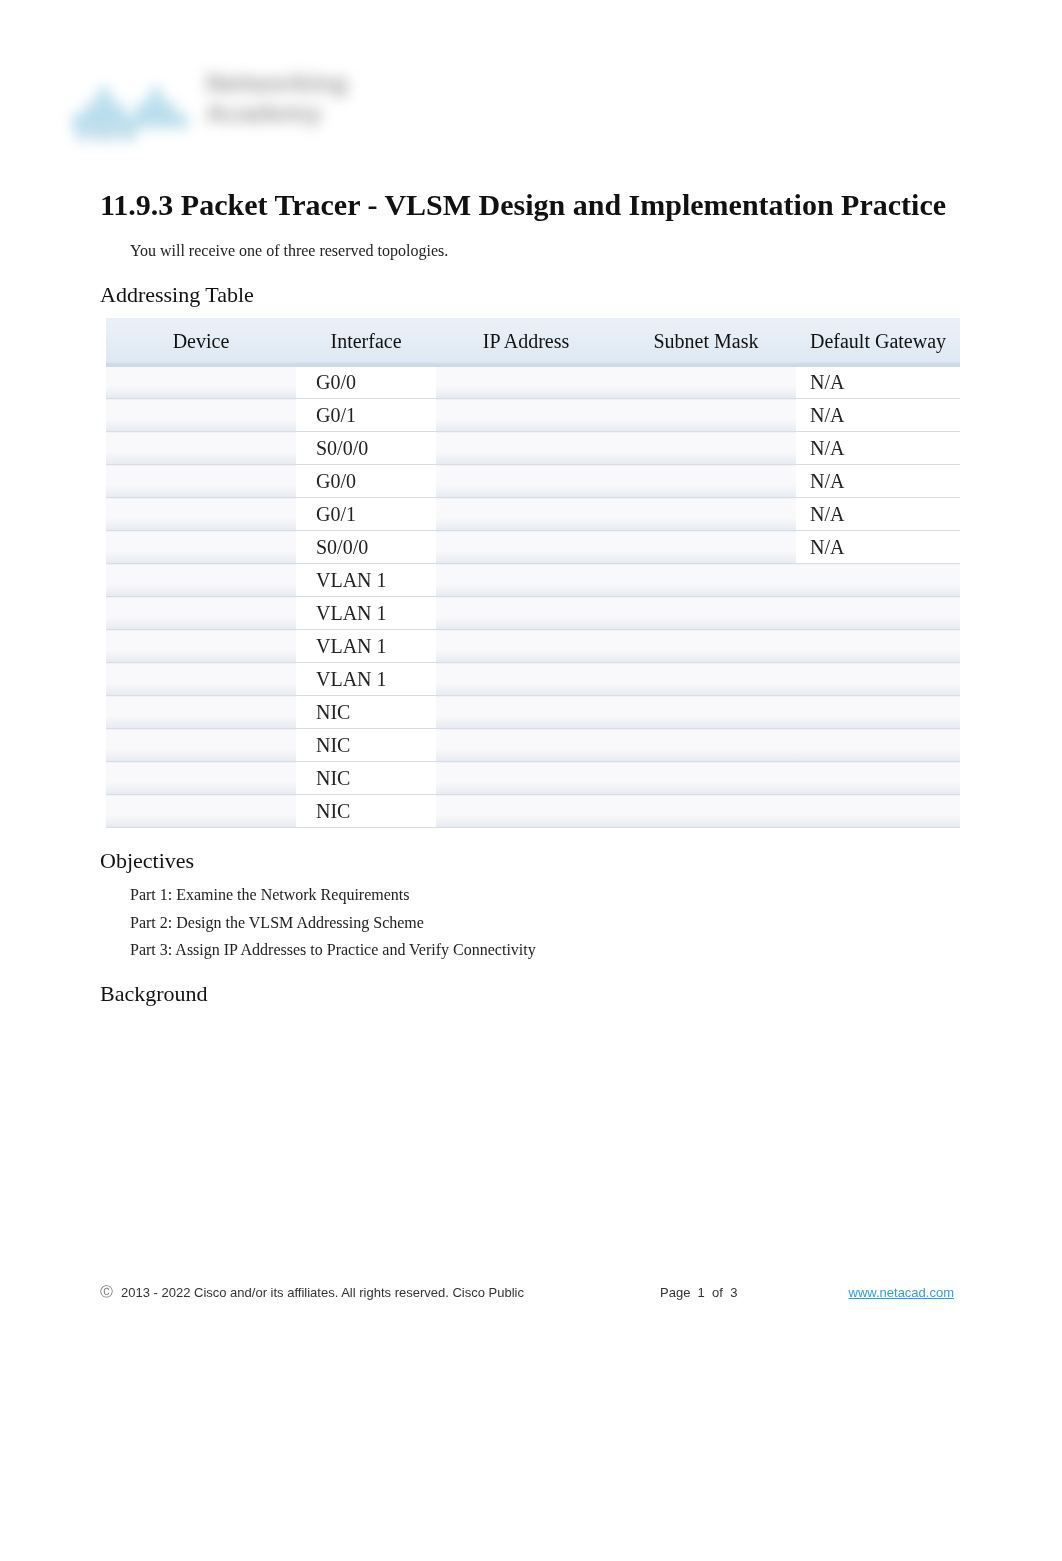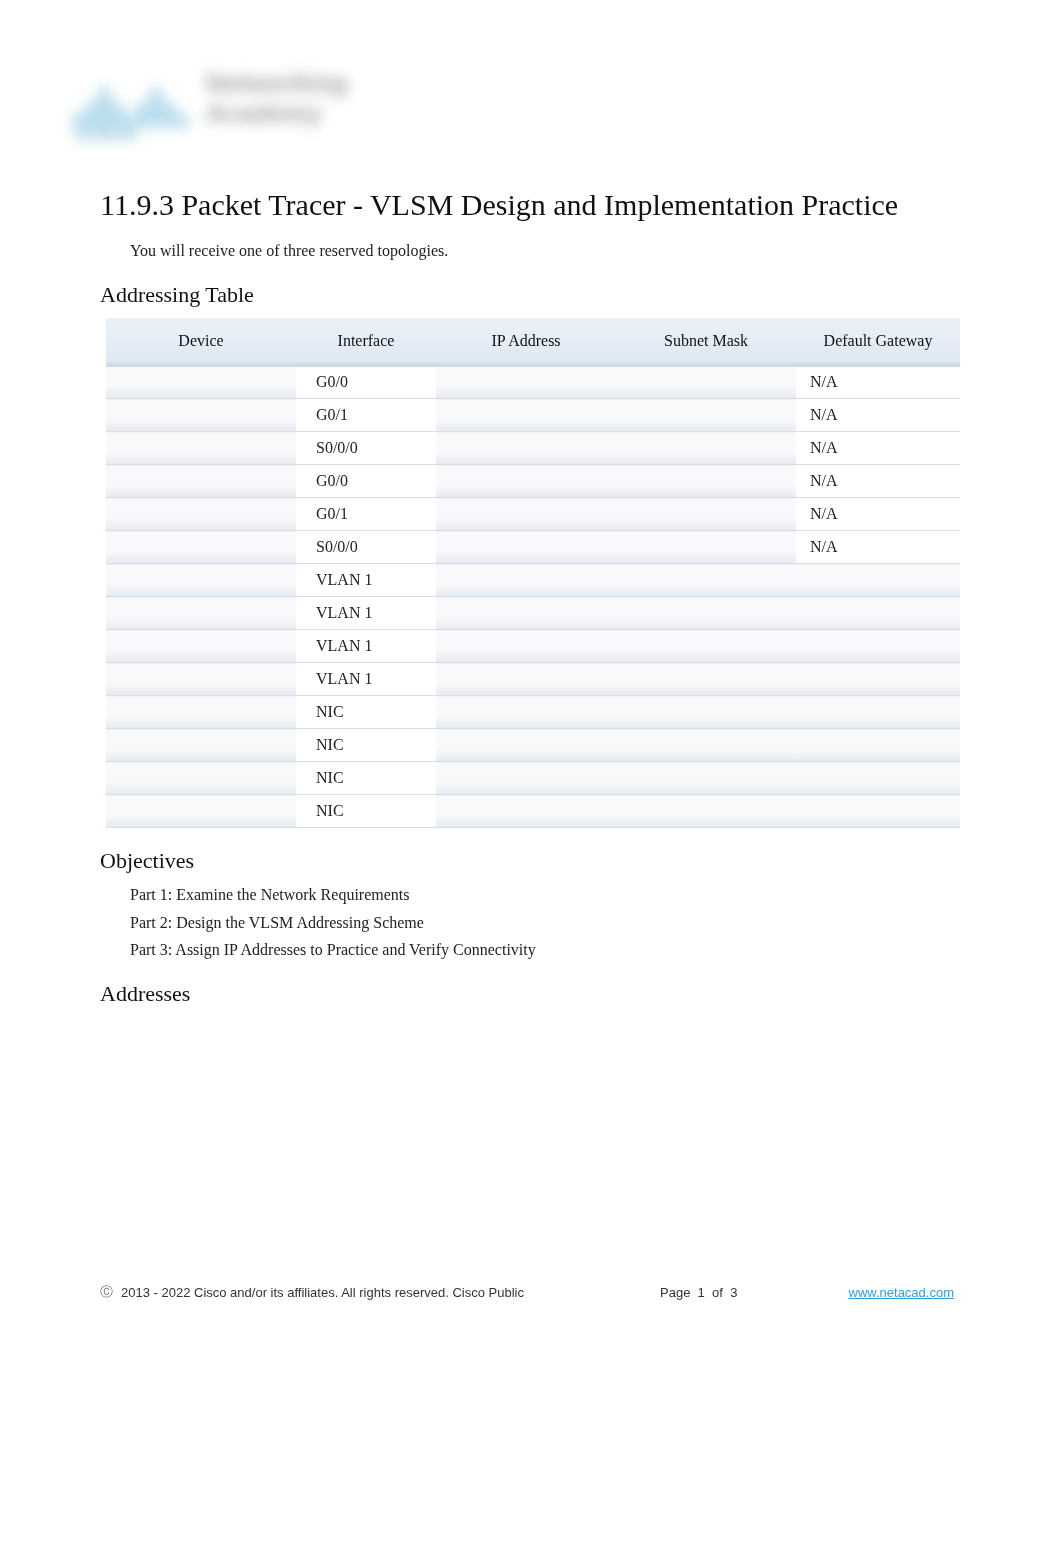--- a/index.html
+++ b/index.html
@@ -65,21 +65,21 @@
     top: 6px;
     font-family: Arial, sans-serif;
     font-weight: 800;
     color: #777;
     font-size: 26px;
     line-height: 30px;
   }
 
   h1.title {
     font-size: 30px;
-    font-weight: 400;
+    font-weight: 700;
     color: #111;
     margin: 0 0 18px 0;
   }
   h2.section {
     font-size: 22px;
     font-weight: 400;
     color: #111;
     margin: 20px 0 10px 0;
   }
 
@@ -98,21 +98,21 @@
     line-height: 1.45;
     max-width: 760px;
   }
 
   
   .tbl {
     margin-left: 6px;
     margin-top: 0;
     width: 854px;
     border-collapse: collapse;
-    font-size: 16px;
+    font-size: 20px;
   }
   .tbl th {
     background: linear-gradient(#eaf1f8, #dfe9f3 92%, #c9d7e5);
     font-weight: 400;
     color: #111;
     height: 48px;
     text-align: center;
     border-bottom: 2px solid #cfd9e4;
   }
   .tbl td {
@@ -299,21 +299,21 @@
           <td class="redact"></td>
         </tr>
       </tbody>
   </table>
 
   <h2 class="section">Objectives</h2>
   <p class="body-text">Part 1: Examine the Network Requirements</p>
   <p class="body-text">Part 2: Design the VLSM Addressing Scheme</p>
   <p class="body-text">Part 3: Assign IP Addresses to Practice and Verify Connectivity</p>
 
-  <h2 class="section">Addresses</h2>
+  <h2 class="section">Background</h2>
 
   <div class="footer">
     <span class="copy-glyph">Ⓒ</span>
     <span>2013 - 2022 Cisco and/or its affiliates. All rights reserved. Cisco Public</span>
     <span class="mid">
       <span>Page</span>&nbsp;
       <span>1</span>&nbsp;
       <span>of</span>&nbsp;
       <span>3</span>
     </span>

